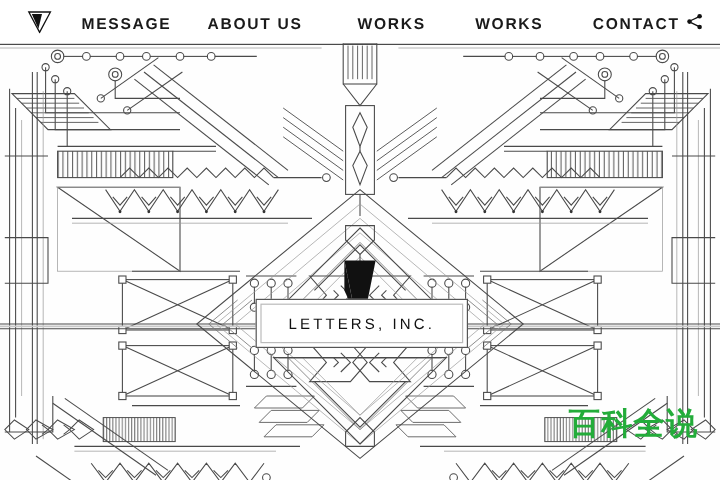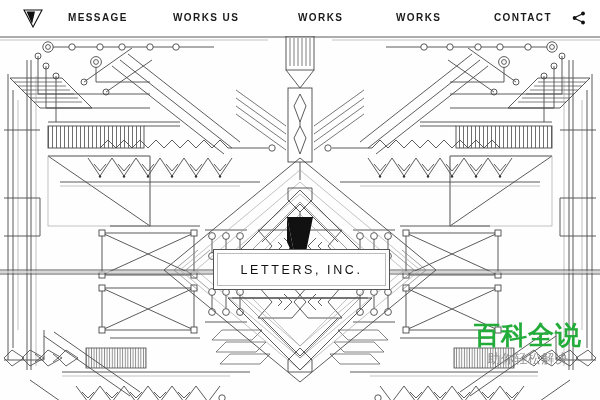--- a/index.html
+++ b/index.html
@@ -28,21 +28,21 @@
     position:absolute; left:22px; top:8px;
     width:22px; height:20px;
   }
   #nav {
     position:absolute; left:0; top:0;
     width:600px; height:36px;
   }
   .nav-item {
     position:absolute;
     top:12px;
-    font-size:10px;
+    font-size:13px;
     letter-spacing:1.4px;
     color:#1a1a1a;
     font-weight:600;
     white-space:nowrap;
     cursor:pointer;
     font-family:"Liberation Sans", sans-serif;
   }
   #share-icon {
     position:absolute; right:14px; top:11px;
     width:14px; height:14px;
@@ -436,33 +436,32 @@
 
   <div id="header">
 
     <svg id="logo-mark" viewBox="0 0 22 20" xmlns="http://www.w3.org/2000/svg">
       <path d="M2 2 L20 2 L11 19 Z" fill="none" stroke="#111" stroke-width="1.1"></path>
       <path d="M4.5 3.6 L13 3.6 L10 16 Z" fill="#111"></path>
     </svg>
 
     <div id="nav">
       <a class="nav-item" style="left:68px">MESSAGE</a>
-      <a class="nav-item" style="left:173px">WORKS US</a>
+      <a class="nav-item" style="left:173px">ABOUT US</a>
       <a class="nav-item" style="left:298px">WORKS</a>
       <a class="nav-item" style="left:396px">WORKS</a>
       <a class="nav-item" style="left:494px">CONTACT</a>
     </div>
 
     <svg id="share-icon" viewBox="0 0 14 14" xmlns="http://www.w3.org/2000/svg">
       <circle cx="11" cy="2.5" r="1.9" fill="#111"></circle>
       <circle cx="11" cy="11.5" r="1.9" fill="#111"></circle>
       <circle cx="2.6" cy="7" r="1.9" fill="#111"></circle>
       <line x1="3.8" y1="6.1" x2="9.8" y2="3.2" stroke="#111" stroke-width="1.1"></line>
       <line x1="3.8" y1="7.9" x2="9.8" y2="10.8" stroke="#111" stroke-width="1.1"></line>
     </svg>
   </div>
 
   <div id="watermark">
     <div id="watermark-title" style="color: rgb(35, 172, 58);">百科全说</div>
-    <div id="watermark-sub" style="color: rgb(140, 140, 140);">助你轻松解决</div>
   </div>
 
 </div>
 
 </body></html>

